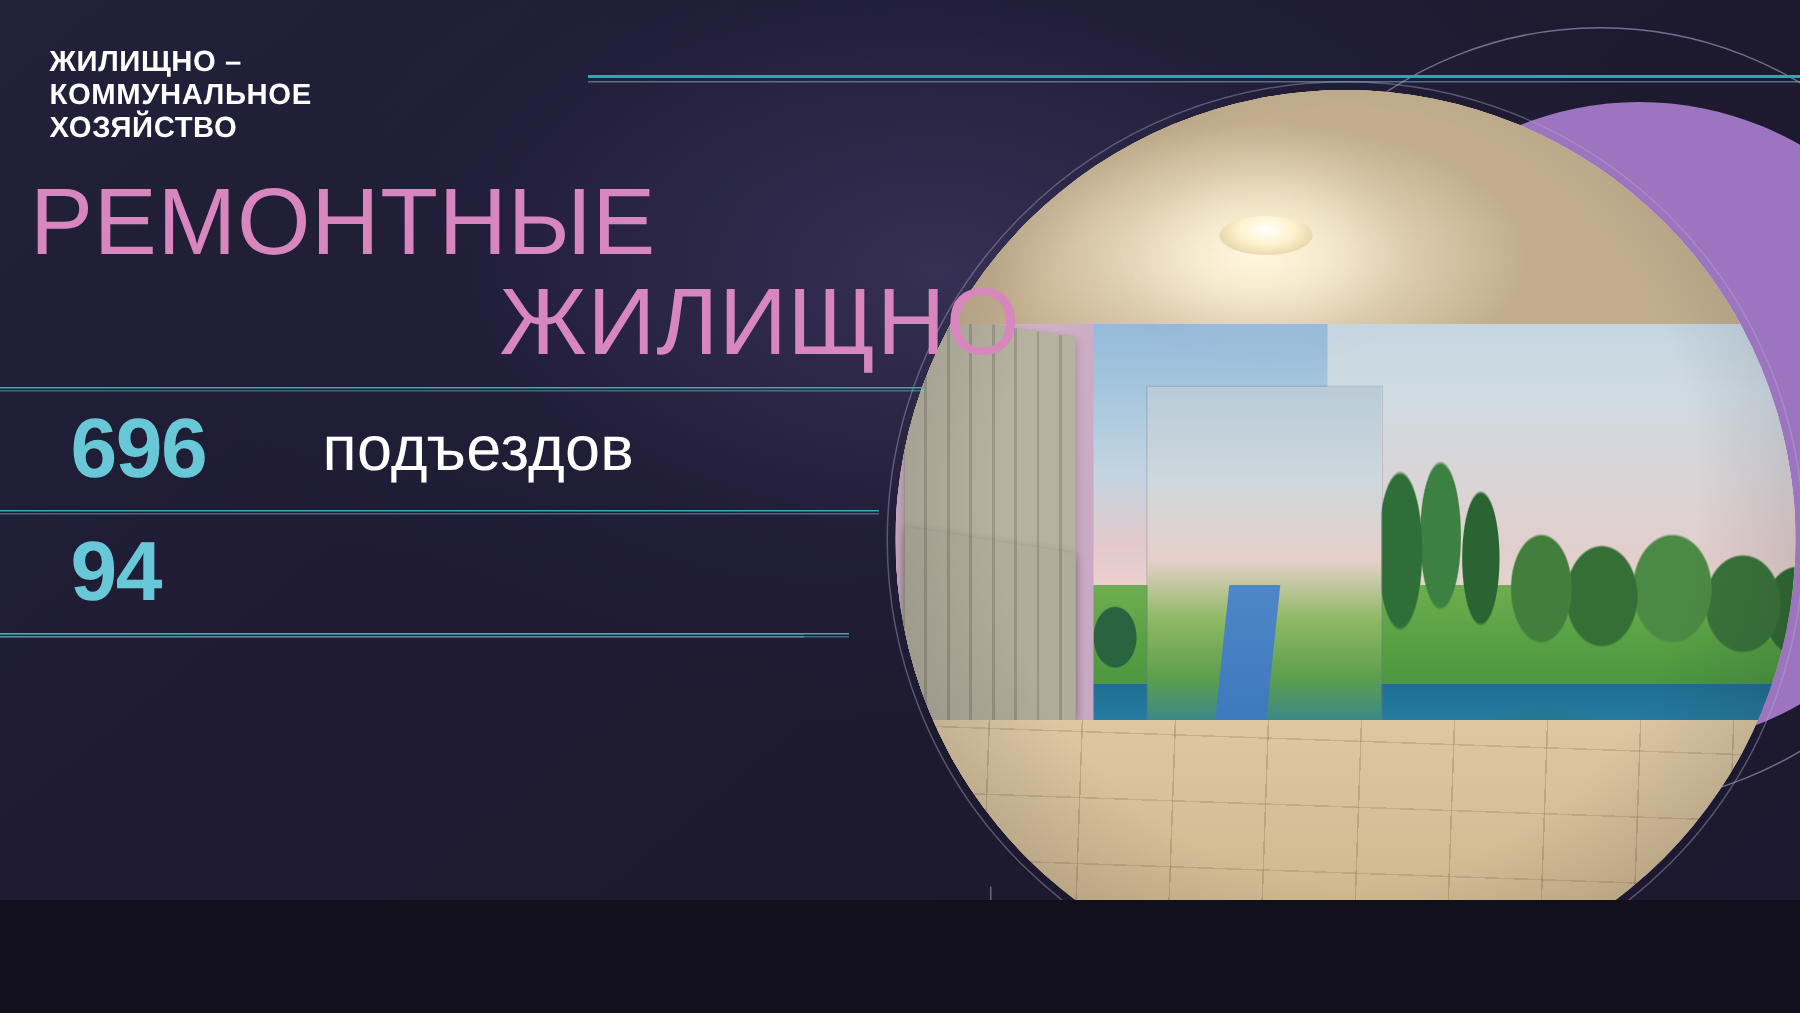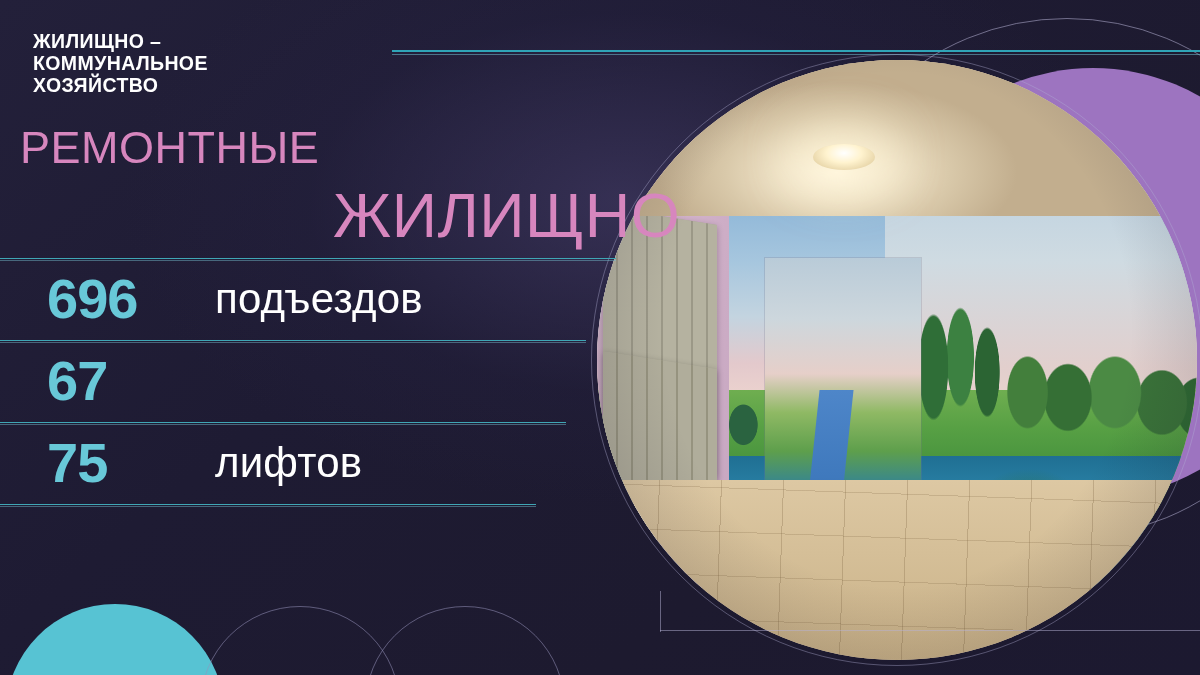--- a/index.html
+++ b/index.html
@@ -4,21 +4,21 @@
 <style>
   * { margin:0; padding:0; box-sizing:border-box; }
   html,body { background:#11101c; }
   body {
     font-family:"Liberation Sans", sans-serif;
     width:1200px; height:675px;
     overflow:hidden; position:relative;
   }
   #slide {
     position:absolute; left:0; top:0;
-    width:1200px; height:675px;
+    width:1200px; height:600px;
     overflow:hidden;
     background:
       radial-gradient(ellipse 700px 420px at 52% 30%, rgba(74,66,112,0.55) 0%, rgba(40,36,70,0.25) 45%, rgba(30,27,51,0) 72%),
       linear-gradient(140deg, #23203a 0%, #1e1b33 38%, #1d1a2f 70%, #1c1930 100%);
   }
 
   
   .deco { position:absolute; pointer-events:none; }
 
   .purple-circle {
@@ -199,21 +199,21 @@
 
   
   .eyebrow {
     position:absolute; left:33px; top:30px;
     color:#ffffff; font-weight:bold;
     font-size:19.5px; line-height:22px; letter-spacing:0.4px;
     white-space:pre-line;
   }
   .title-1 {
     position:absolute; left:20px; top:115px;
-    color:#d786be; font-size:45px; line-height:66px;
+    color:#d786be; font-size:63px; line-height:66px;
     letter-spacing:0.5px; font-weight:normal;
   }
   .title-2 {
     position:absolute; left:333px; top:182px;
     color:#d786be; font-size:63px; line-height:66px;
     letter-spacing:0.5px; font-weight:normal;
   }
 
   .stats { position:absolute; left:0; top:258px; width:620px; }
   .divider { height:0; }
@@ -286,31 +286,27 @@
     <div class="stat-row">
       <div class="stat-num">696</div>
       <div class="stat-label">подъездов</div>
     </div>
 
     <div class="divider" style="width:586px">
         <i></i>
         <i></i>
       </div>
     <div class="stat-row">
-      <div class="stat-num">67</div>
+      <div class="stat-num">94</div>
     </div>
 
     <div class="divider" style="width:566px">
         <i></i>
         <i></i>
       </div>
-    <div class="stat-row">
-      <div class="stat-num">75</div>
-      <div class="stat-label">лифтов</div>
-    </div>
 
     <div class="divider" style="width:536px">
         <i></i>
         <i></i>
       </div>
 
   </div>
 </div>
 
 </body></html>

